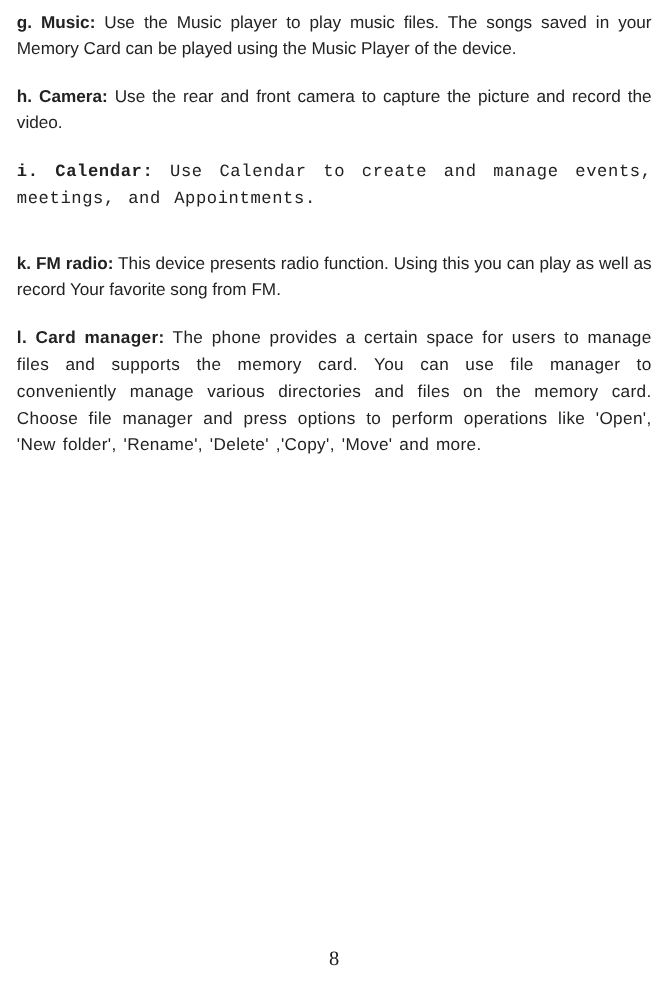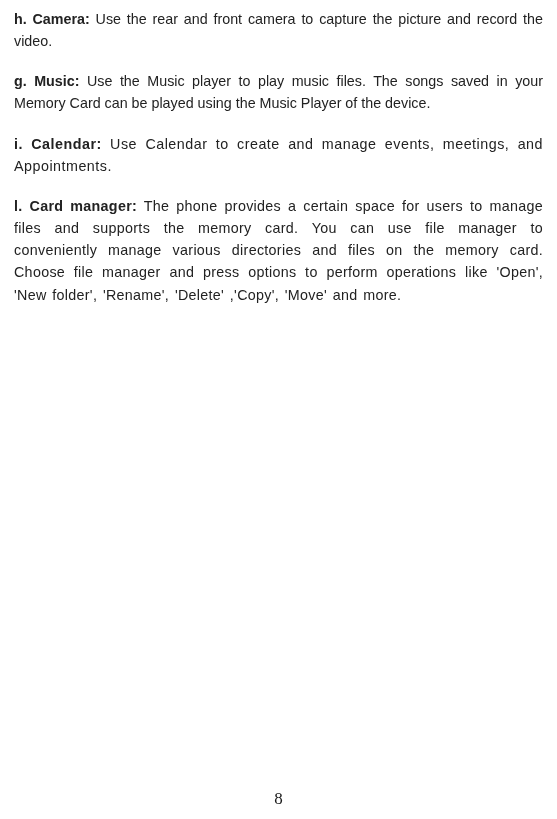--- a/index.html
+++ b/index.html
@@ -27,21 +27,22 @@
     }
     .section-g {
       margin-bottom: 18px;
     }
     .section-h {
       margin-bottom: 18px;
     }
     .section-i {
       letter-spacing: 0.5px;
       word-spacing: 2px;
-      margin-bottom: 18px;
+      margin-bottom: 32px;
+      font-family: Liberation Mono, monospace;
     }
     .section-j {
       margin-bottom: 18px;
     }
     .section-k {
       margin-bottom: 18px;
     }
     .section-l {
       letter-spacing: 0.3px;
       word-spacing: 1.5px;
@@ -57,33 +58,36 @@
       text-align: center;
       font-size: 17px;
       font-family: 'Times New Roman', Times, serif;
     }
   </style>
 </head>
 <body>
 
 <div class="content">
 
+  <div class="section section-g">
+    <span class="label">g. Music:</span><span> Use the Music player to play music files. The songs saved in your Memory Card can be played using the Music Player of the device.</span>
+  </div>
+
   <div class="section section-h">
     <span class="label">h. Camera:</span><span> Use the rear and front camera to capture the picture and record the video.</span>
-  </div>
-
-  <div class="section section-g">
-    <span class="label">g. Music:</span><span> Use the Music player to play music files. The songs saved in your Memory Card can be played using the Music Player of the device.</span>
   </div>
 
   <div class="section section-i">
     <span class="label">i. Calendar:</span><span> Use Calendar to create and manage events, meetings, and Appointments.</span>
   </div>
 
 
+  <div class="section section-k">
+    <span class="label">k. FM radio:</span><span> This device presents radio function. Using this you can play as well as record Your favorite song from FM.</span>
+  </div>
 
   <div class="section section-l">
     <span class="label">l. Card manager:</span><span> The phone provides a certain space for users to manage files and supports the memory card. You can use file manager to conveniently manage various directories and files on the memory card. Choose file manager and press options to perform operations like 'Open', 'New folder', 'Rename', 'Delete' ,'Copy', 'Move' and more.</span>
   </div>
 
 </div>
 
 <div class="page-number">8</div>
 
 </body></html>

